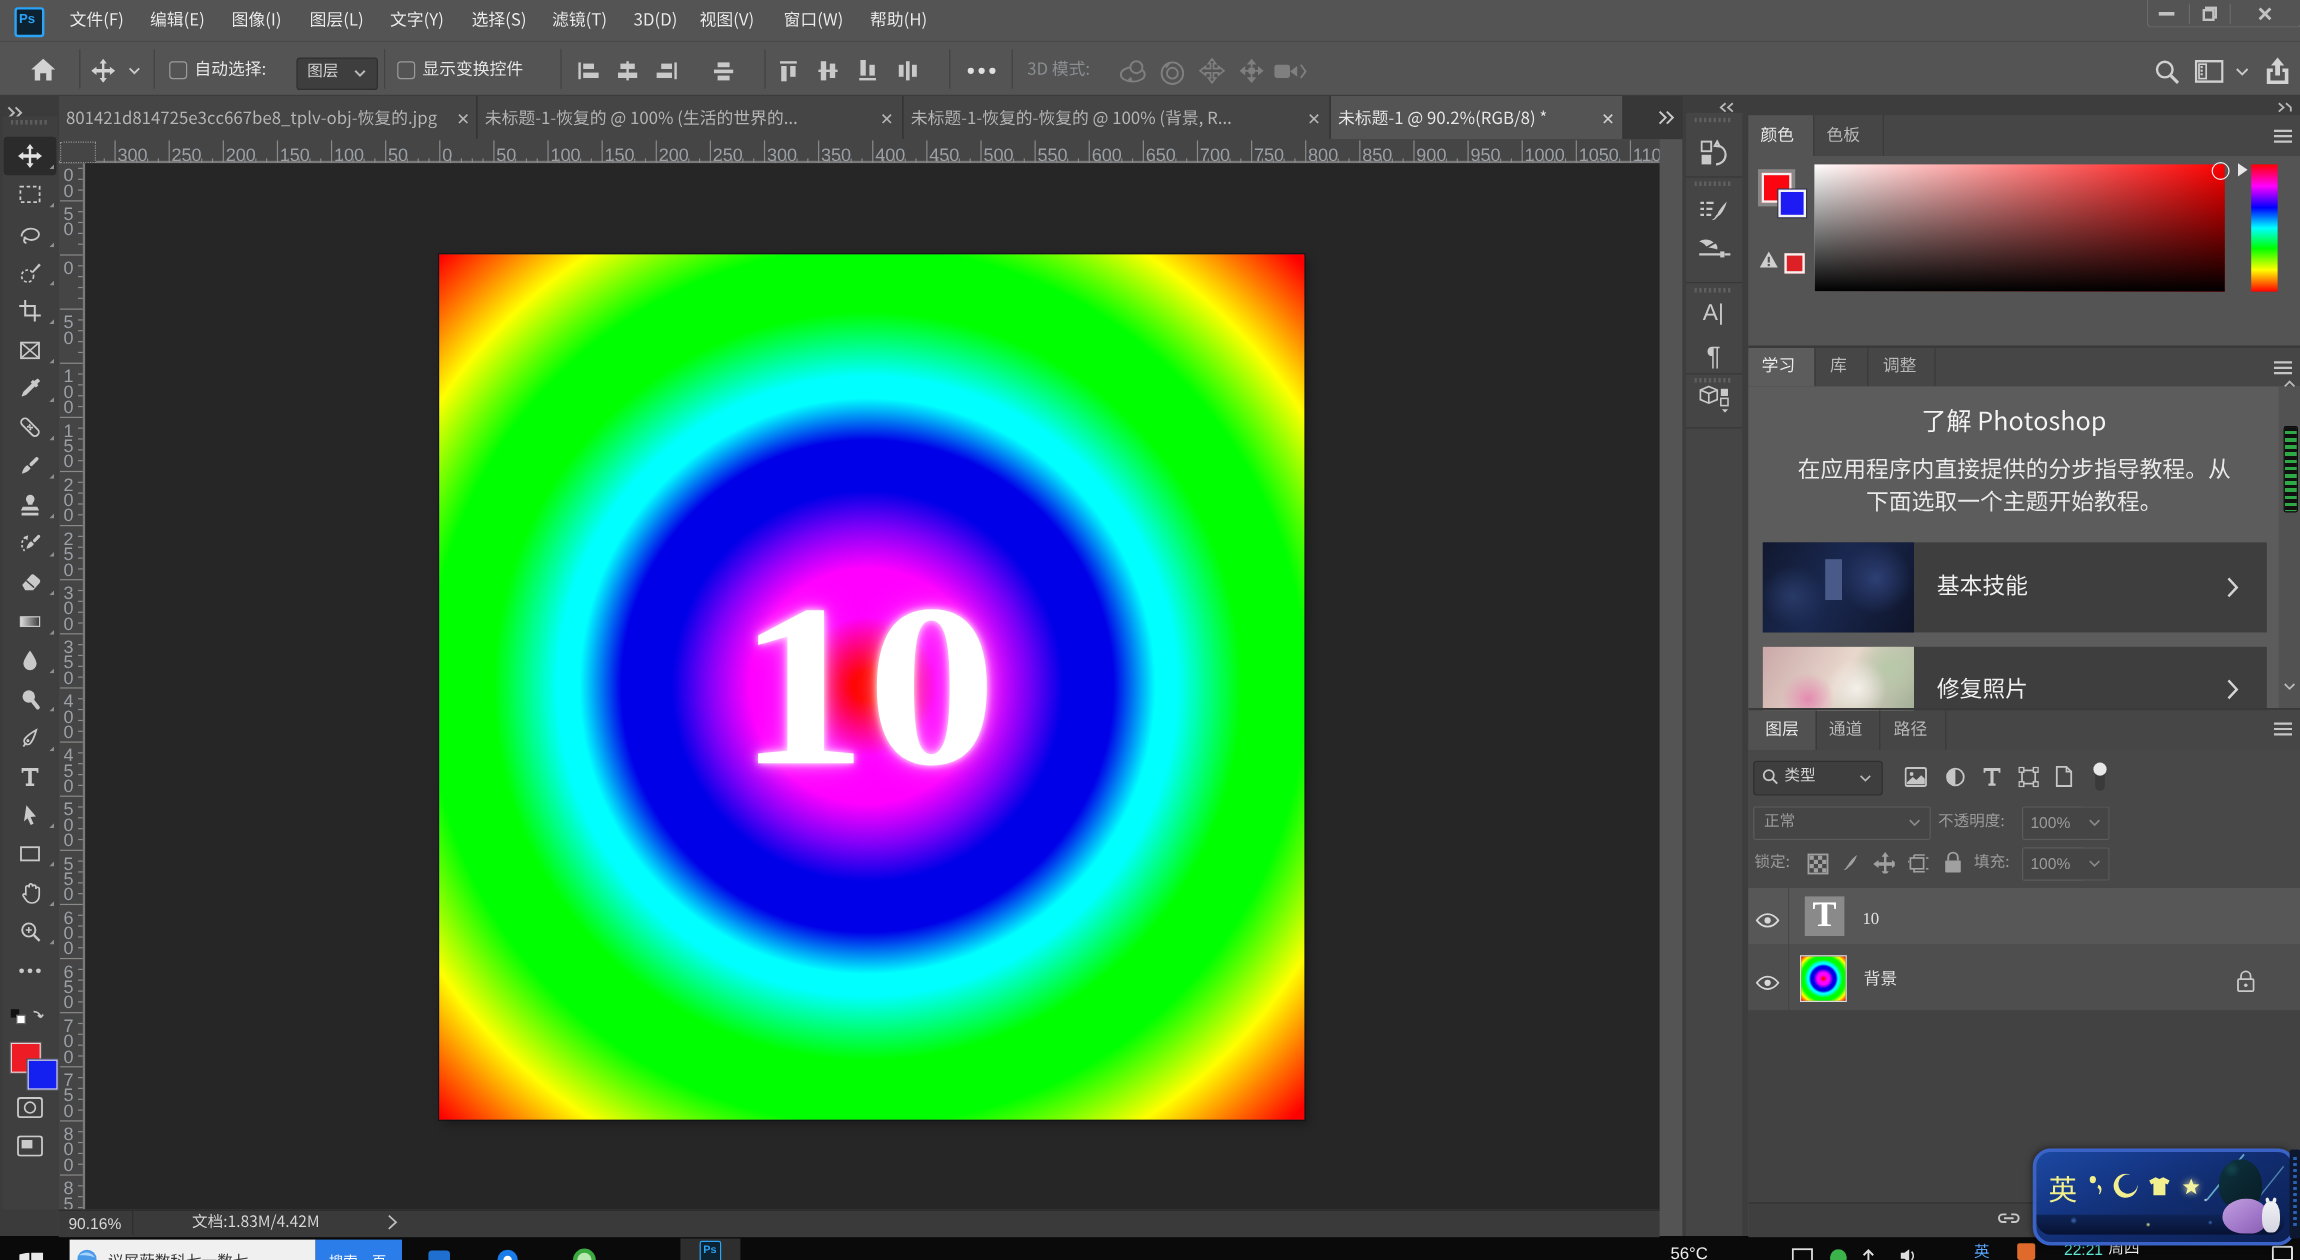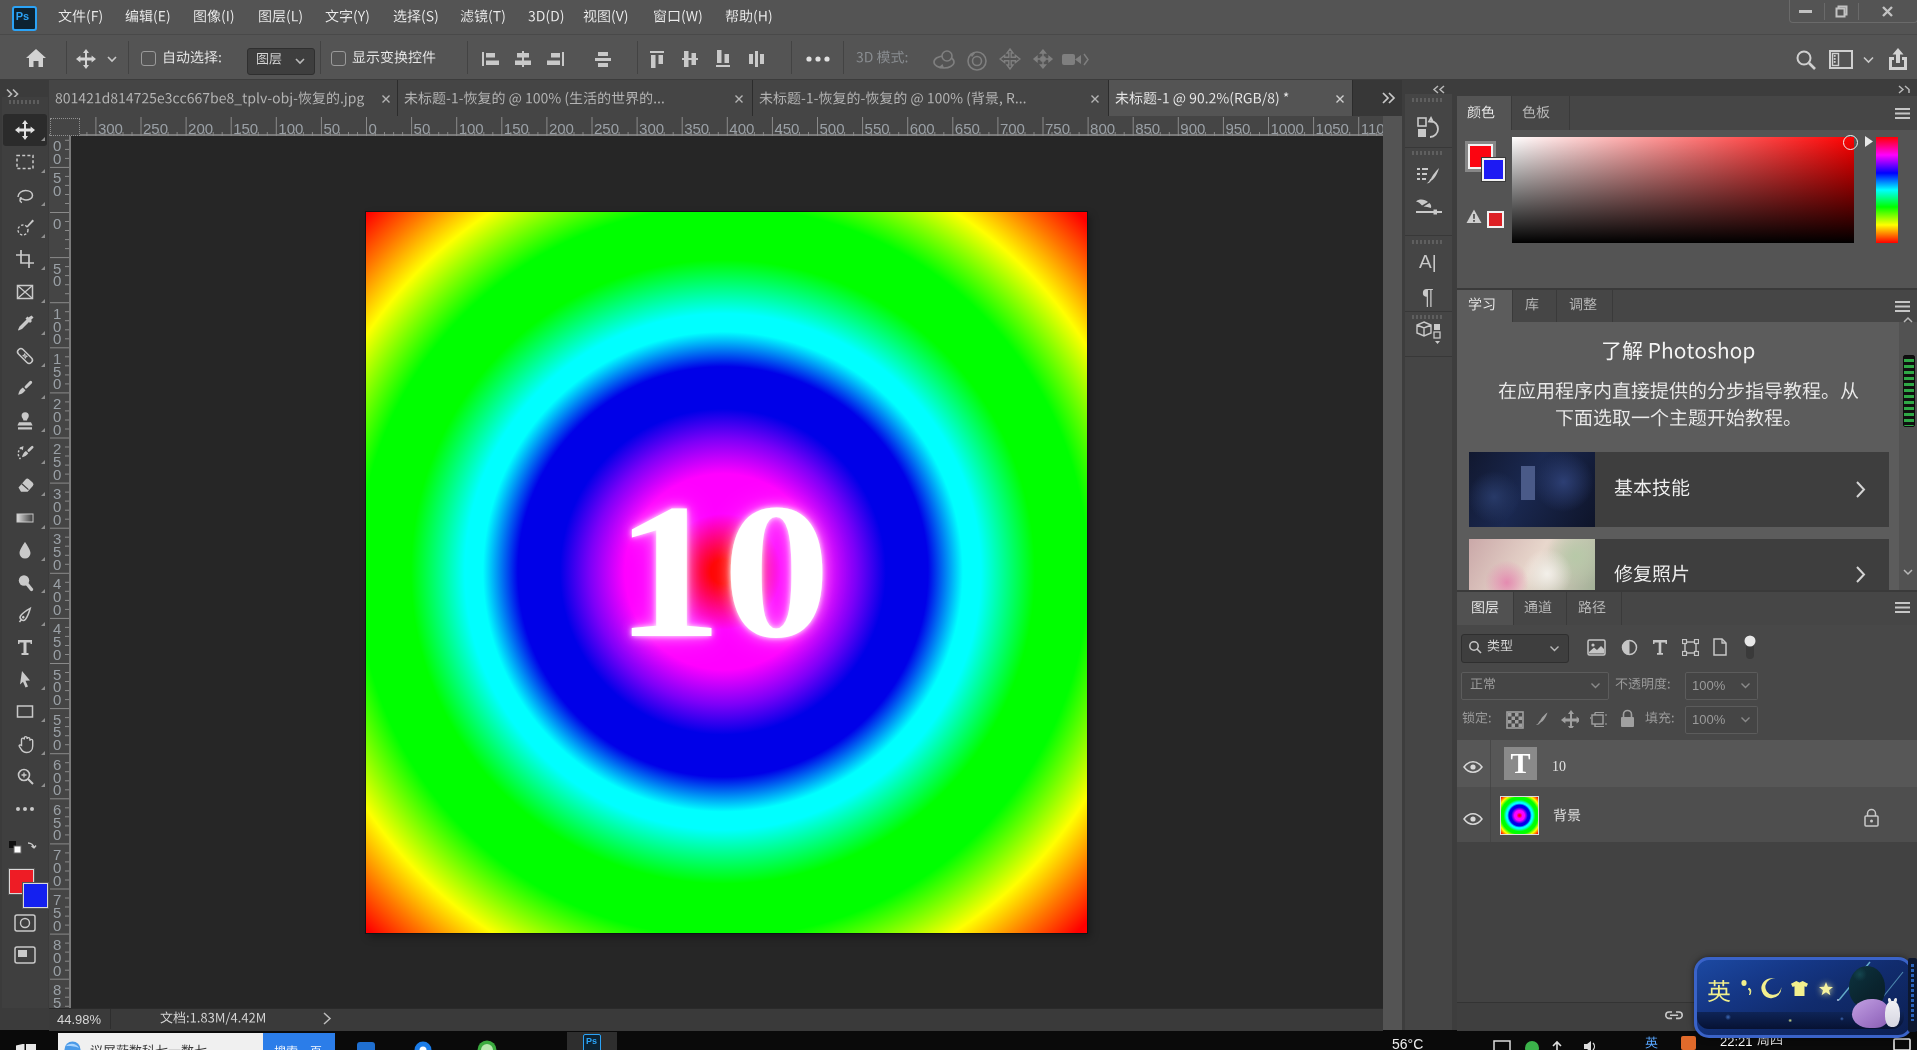--- a/index.html
+++ b/index.html
@@ -901,21 +901,21 @@
     <rect x="16" y="851.7" width="4" height="1" fill="#8a8a8a"></rect>
     <rect x="16" y="860.7" width="4" height="1" fill="#8a8a8a"></rect>
     <rect x="16" y="869.8" width="4" height="1" fill="#8a8a8a"></rect>
   </svg>
 <div class="abs" style="left:71px;top:136px;width:1312px;height:872px;background:#262626;"></div>
 <div class="abs" style="left:366px;top:212px;width:721px;height:721px;background:radial-gradient(circle 510px at 49.5% 49.9%, #ff0000 0px, #ff0000 12px, #ff00ff 58px, #ff00ff 98px, #7d00f8 133px, #0000e8 163px, #0000e8 205px, #00ffff 240px, #00ffff 258px, #00ff00 312px, #00ff00 365px, #ffff00 428px, #ff7700 468px, #ff0000 505px);box-shadow:0 0 0 1px rgba(10,16,20,.7),3px 4px 8px rgba(0,0,0,.35)"></div>
 <div class="abs" style="left:366px;top:212px;width:721px;height:721px;display:flex;align-items:center;justify-content:center;">
     <span style="font-family:'Liberation Serif',serif;font-weight:bold;font-size:193px;color:#fff;text-shadow:0 0 5px rgba(255,255,255,.9),0 0 12px rgba(255,255,255,.55),0 0 26px rgba(255,255,255,.3);letter-spacing:0px;transform:translate(-4px,-2px) scaleX(1.12)">10</span>
   </div>
 <div class="abs" style="left:49px;top:1008px;width:1334px;height:22px;background:#3a3a3a;border-top:1px solid #2a2a2a"></div>
-<div class="abs" style="left:57px;top:1012px;font-size:13px;color:#d6d6d6;font-family:'Liberation Sans',sans-serif">44.98%</div>
+<div class="abs" style="left:57px;top:1012px;font-size:13px;color:#d6d6d6;font-family:'Liberation Sans',sans-serif">90.16%</div>
 <div class="abs" style="left:110px;top:1009px;width:1px;height:20px;background:#2e2e2e;"></div>
 <svg class="abs" style="left:160.0px;top:1011.0px;" width="106.3" height="14.6" viewBox="0 -880 8180 1120" fill="#d6d6d6" opacity="1.0">
     <path transform="translate(0.0 0) scale(1 -1)" d="M423 823C453 774 485 707 497 666L580 693C566 734 531 799 501 847ZM50 664V590H206C265 438 344 307 447 200C337 108 202 40 36 -7C51 -25 75 -60 83 -78C250 -24 389 48 502 146C615 46 751 -28 915 -73C928 -52 950 -20 967 -4C807 36 671 107 560 201C661 304 738 432 796 590H954V664ZM504 253C410 348 336 462 284 590H711C661 455 592 344 504 253Z"></path>
     <path transform="translate(1000.0 0) scale(1 -1)" d="M851 776C830 702 788 597 753 534L813 515C848 575 891 673 925 755ZM397 751C430 679 469 582 486 521L551 547C533 608 493 701 458 774ZM193 840V626H47V555H181C151 418 88 260 26 175C38 158 56 128 65 108C113 175 159 287 193 401V-79H264V424C295 374 332 312 347 279L393 337C375 365 291 482 264 516V555H390V626H264V840ZM369 63V-9H842V-71H916V471H694V837H621V471H392V398H842V269H404V201H842V63Z"></path>
     <path transform="translate(2000.0 0) scale(1 -1)" d="M139 390C175 390 205 418 205 460C205 501 175 530 139 530C102 530 73 501 73 460C73 418 102 390 139 390ZM139 -13C175 -13 205 15 205 56C205 98 175 126 139 126C102 126 73 98 73 56C73 15 102 -13 139 -13Z"></path>
     <path transform="translate(2278.0 0) scale(1 -1)" d="M88 0H490V76H343V733H273C233 710 186 693 121 681V623H252V76H88Z"></path>
     <path transform="translate(2833.0 0) scale(1 -1)" d="M139 -13C175 -13 205 15 205 56C205 98 175 126 139 126C102 126 73 98 73 56C73 15 102 -13 139 -13Z"></path>
     <path transform="translate(3111.0 0) scale(1 -1)" d="M280 -13C417 -13 509 70 509 176C509 277 450 332 386 369V374C429 408 483 474 483 551C483 664 407 744 282 744C168 744 81 669 81 558C81 481 127 426 180 389V385C113 349 46 280 46 182C46 69 144 -13 280 -13ZM330 398C243 432 164 471 164 558C164 629 213 676 281 676C359 676 405 619 405 546C405 492 379 442 330 398ZM281 55C193 55 127 112 127 190C127 260 169 318 228 356C332 314 422 278 422 179C422 106 366 55 281 55Z"></path>
     <path transform="translate(3666.0 0) scale(1 -1)" d="M263 -13C394 -13 499 65 499 196C499 297 430 361 344 382V387C422 414 474 474 474 563C474 679 384 746 260 746C176 746 111 709 56 659L105 601C147 643 198 672 257 672C334 672 381 626 381 556C381 477 330 416 178 416V346C348 346 406 288 406 199C406 115 345 63 257 63C174 63 119 103 76 147L29 88C77 35 149 -13 263 -13Z"></path>
     <path transform="translate(4221.0 0) scale(1 -1)" d="M101 0H184V406C184 469 178 558 172 622H176L235 455L374 74H436L574 455L633 622H637C632 558 625 469 625 406V0H711V733H600L460 341C443 291 428 239 409 188H405C387 239 371 291 352 341L212 733H101Z"></path>
@@ -1339,21 +1339,21 @@
     <path d="M6 2 V12 M2 6 L6 2 L10 6" fill="none" stroke="#ddd" stroke-width="1.6"></path>
   </svg>
 <svg class="abs" style="left:1583px;top:1040px;" width="16" height="10" viewBox="0 0 16 10">
     <path d="M1 4 H4 L8 1 V12 L4 9 H1 Z" fill="#ddd"></path>
     <path d="M10 3 a5 5 0 0 1 0 7" fill="none" stroke="#ddd" stroke-width="1.3"></path>
   </svg>
 <svg class="abs" style="left:1645.0px;top:1036.0px;" width="13.0" height="14.6" viewBox="0 -880 1000 1120" fill="#58a6ff" opacity="1.0">
     <path transform="translate(0.0 0) scale(1 -1)" d="M457 627V512H160V278H57V207H431C391 118 288 37 38 -19C55 -36 75 -66 84 -82C345 -19 458 75 505 181C585 35 721 -47 921 -82C931 -61 952 -30 969 -14C776 13 641 83 569 207H945V278H846V512H535V627ZM232 278V446H457V351C457 327 456 302 452 278ZM771 278H531C534 302 535 326 535 350V446H771ZM640 840V748H355V840H281V748H69V680H281V575H355V680H640V575H715V680H928V748H715V840Z"></path>
   </svg>
 <div class="abs" style="left:1681px;top:1036px;width:15px;height:14px;background:#e06a2b;border-radius:2px"></div>
-<div class="abs" style="left:1720px;top:1034px;font-size:13px;color:#ffffff;font-family:'Liberation Sans',sans-serif">22:21 </div>
+<div class="abs" style="left:1720px;top:1034px;font-size:13px;color:#5eead4;font-family:'Liberation Sans',sans-serif">22:21 </div>
 <svg class="abs" style="left:1757.0px;top:1033.0px;" width="26.0" height="14.6" viewBox="0 -880 2000 1120" fill="#f0f0f0" opacity="1.0">
     <path transform="translate(0.0 0) scale(1 -1)" d="M148 792V468C148 313 138 108 33 -38C50 -47 80 -71 93 -86C206 69 222 302 222 468V722H805V15C805 -2 798 -8 780 -9C763 -10 701 -11 636 -8C647 -27 658 -60 661 -79C751 -79 805 -78 836 -66C868 -54 880 -32 880 15V792ZM467 702V615H288V555H467V457H263V395H753V457H539V555H728V615H539V702ZM312 311V-8H381V48H701V311ZM381 250H631V108H381Z"></path>
     <path transform="translate(1000.0 0) scale(1 -1)" d="M88 753V-47H164V29H832V-39H909V753ZM164 102V681H352C347 435 329 307 176 235C192 222 214 194 222 176C395 261 420 410 425 681H565V367C565 289 582 257 652 257C668 257 741 257 761 257C784 257 810 258 822 262C820 280 818 306 816 326C803 322 775 321 759 321C742 321 677 321 661 321C640 321 636 333 636 365V681H832V102Z"></path>
   </svg>
 <svg class="abs" style="left:1893px;top:1038px;" width="18" height="12" viewBox="0 0 18 12">
     <rect x="1" y="1" width="16" height="11" rx="1" fill="none" stroke="#e8e8e8" stroke-width="1.6"></rect>
   </svg>
 <div class="abs" style="left:1694px;top:957px;width:213px;height:75px;border-radius:15px;background:linear-gradient(155deg,#1c49a2 0%,#153786 30%,#112c6e 55%,#0c1f52 100%);border:3px solid #3a63c8;overflow:hidden;box-shadow:0 0 6px rgba(0,0,0,.5)"></div>
 <div class="abs" style="left:1697px;top:1012px;width:207px;height:17px;background:radial-gradient(circle 3px at 15% 30%,#3d6ab8,transparent),radial-gradient(circle 2px at 45% 50%,#d8e890,transparent),radial-gradient(circle 2px at 70% 40%,#3d6ab8,transparent),linear-gradient(to bottom,#0e2457,#071233);border-radius:0 0 12px 12px"></div>
 <svg class="abs" style="left:1707.0px;top:979.0px;" width="24.0" height="26.9" viewBox="0 -880 1000 1120" fill="#f2f08c" opacity="1.0">

